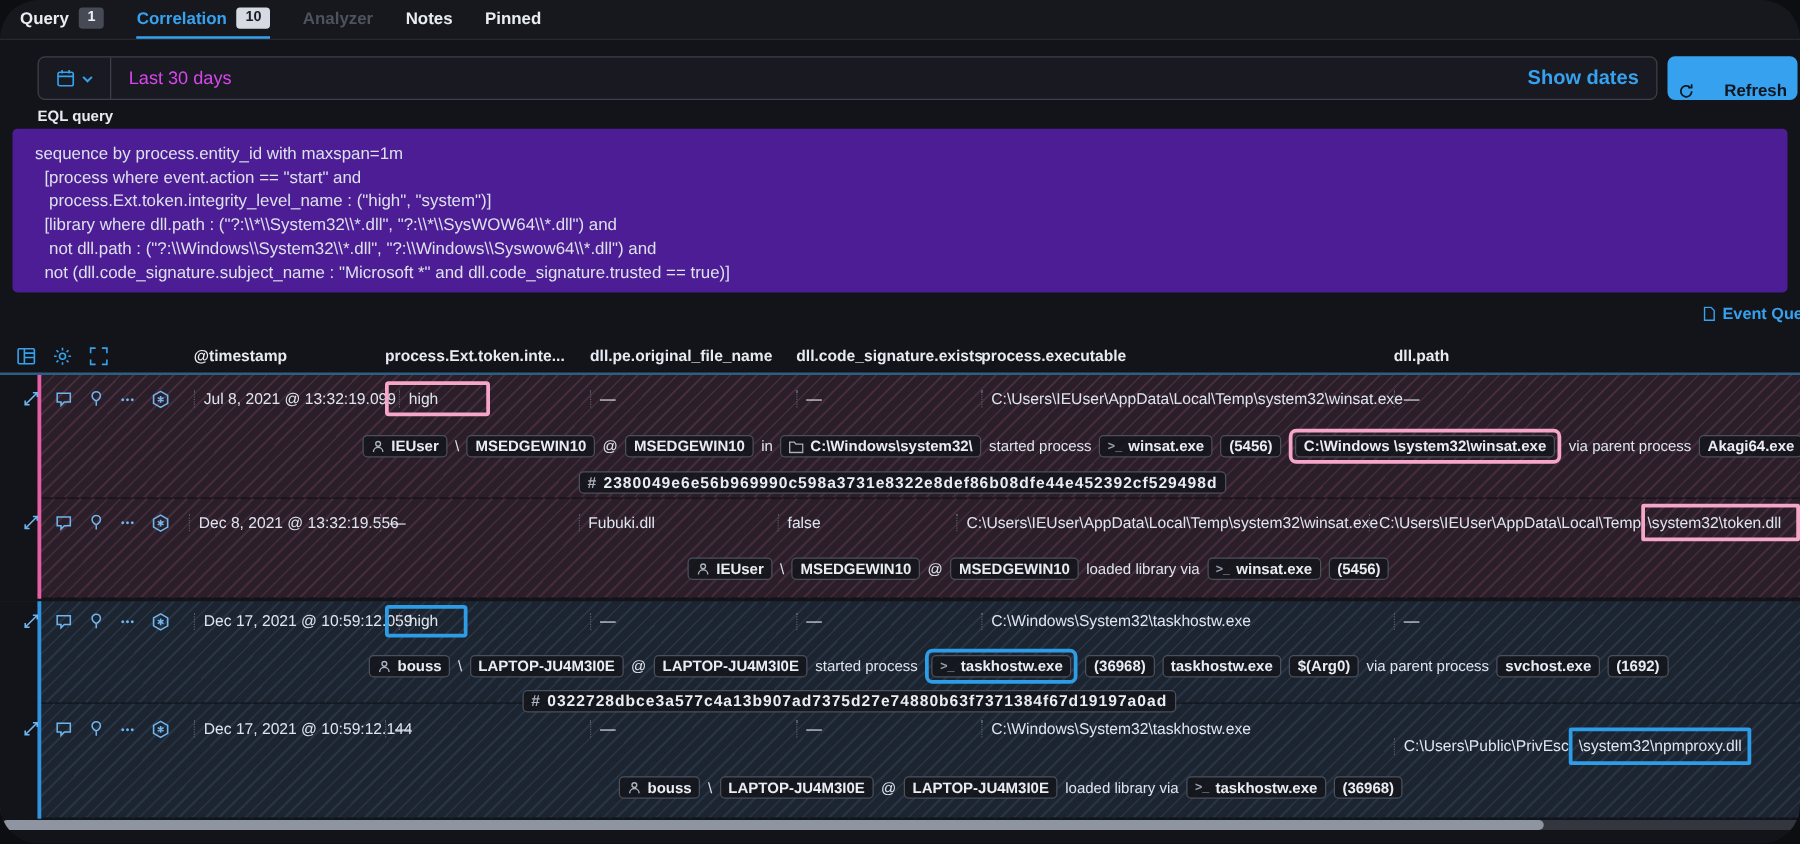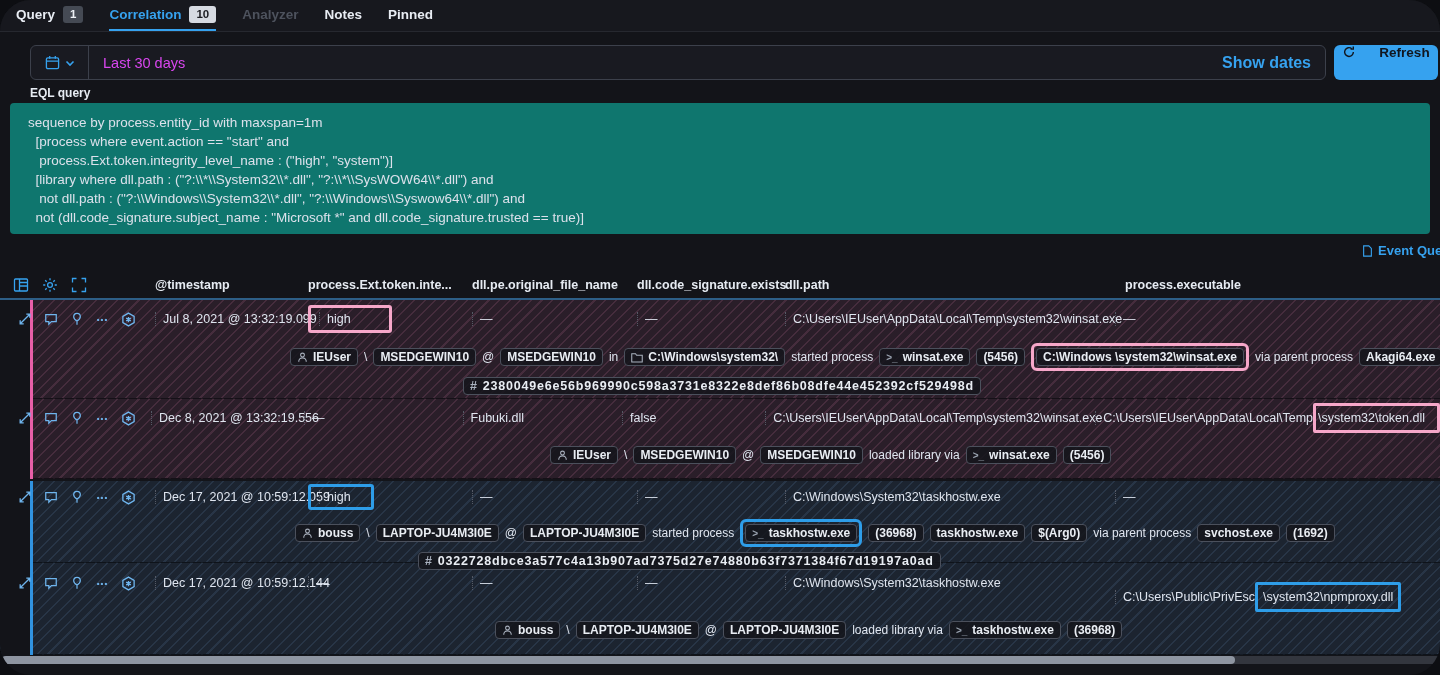--- a/index.html
+++ b/index.html
@@ -19,25 +19,25 @@
 
   
   .timebar{position:absolute;top:45px;left:30px;width:1296px;height:35px;border:1px solid #3c404b;
            border-radius:6px;background:#191a21;display:flex;align-items:center;box-sizing:border-box;}
   .calseg{width:57px;height:100%;display:flex;align-items:center;justify-content:center;gap:5px;
           border-right:1px solid #3c404b;color:#36a2ef;cursor:pointer;}
   .rangelabel{margin-left:14px;font-size:14.5px;color:#d946ef;}
   .showdates{margin-left:auto;margin-right:14px;color:#36a2ef;font-weight:700;font-size:16px;cursor:pointer;}
   .refreshbtn{position:absolute;top:45px;left:1334px;width:104px;height:35px;border-radius:6px;
               background:#36a2ef;color:#10161f;font-weight:700;font-size:13.5px;display:flex;
-              align-items:flex-start;justify-content:center;gap:23px;cursor:pointer;}
+              align-items:flex-end;justify-content:center;gap:23px;cursor:pointer;}
 
   
   .eqllabel{position:absolute;top:86px;left:30px;font-size:12px;font-weight:700;color:#e6ebf2;}
-  .eqlblock{position:absolute;top:103px;left:10px;width:1420px;height:131px;background:#0f766e;
+  .eqlblock{position:absolute;top:103px;left:10px;width:1420px;height:131px;background:#4c1d95;
             border-radius:4px;box-sizing:border-box;padding:10px 18px;}
   .eqlline{white-space:pre;font-size:13.5px;font-weight:500;line-height:19px;color:#dce1eb;}
   .eventlink{position:absolute;top:243px;left:1362px;color:#36a2ef;font-size:13px;font-weight:600;
              white-space:nowrap;display:flex;gap:5px;align-items:center;cursor:pointer;}
 
   
   .thead{position:absolute;top:272px;left:0;right:0;height:26px;display:flex;align-items:center;}
   .hicons{width:140px;display:flex;gap:13px;padding-left:13px;box-sizing:border-box;color:#36a2ef;}
   .hic{width:16px;height:16px;cursor:pointer;}
   .th{font-size:12.5px;font-weight:700;color:#e6ebf2;white-space:nowrap;box-sizing:border-box;
@@ -187,22 +187,22 @@
       <span class="hic">
         <svg width="16" height="16" viewBox="0 0 16 16" fill="none" stroke="currentColor" stroke-width="1.3">
           <path d="M1.5 5.5v-4h4M10.5 1.5h4v4M14.5 10.5v4h-4M5.5 14.5h-4v-4"></path>
         </svg>
       </span>
     </div>
     <div class="th c-ts">@timestamp</div>
     <div class="th c-token">process.Ext.token.inte...</div>
     <div class="th c-pe">dll.pe.original_file_name</div>
     <div class="th c-sig">dll.code_signature.exists</div>
+    <div class="th c-exe">process.executable</div>
     <div class="th c-path">dll.path</div>
-    <div class="th c-exe">process.executable</div>
   </div>
 
   <div class="tbody">
 
     <div class="grp grpA">
 
       <div class="row r1">
         <div class="rl1">
           <div class="acts">
             <span class="aic">

